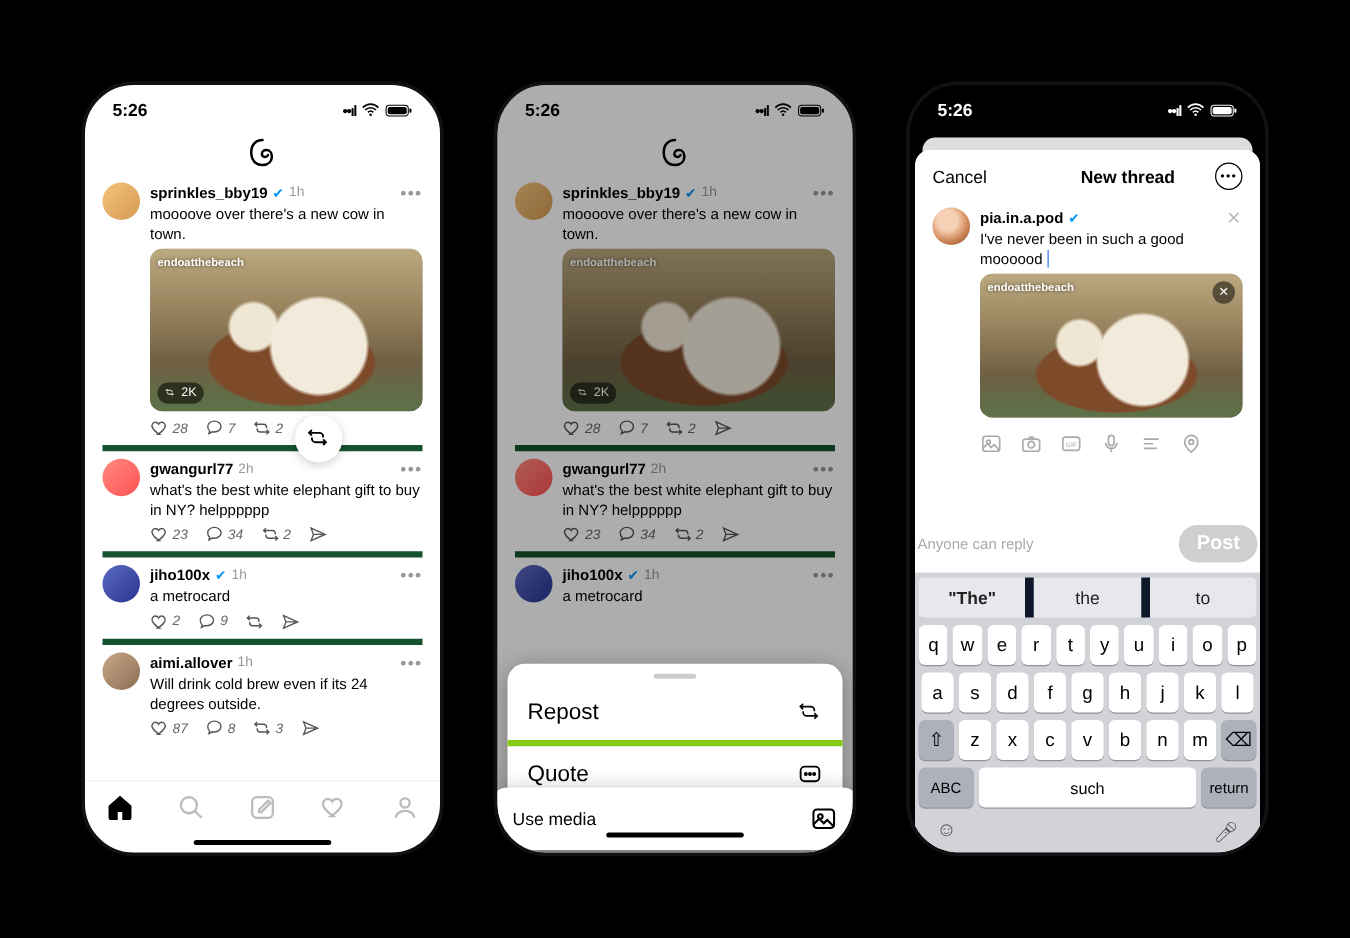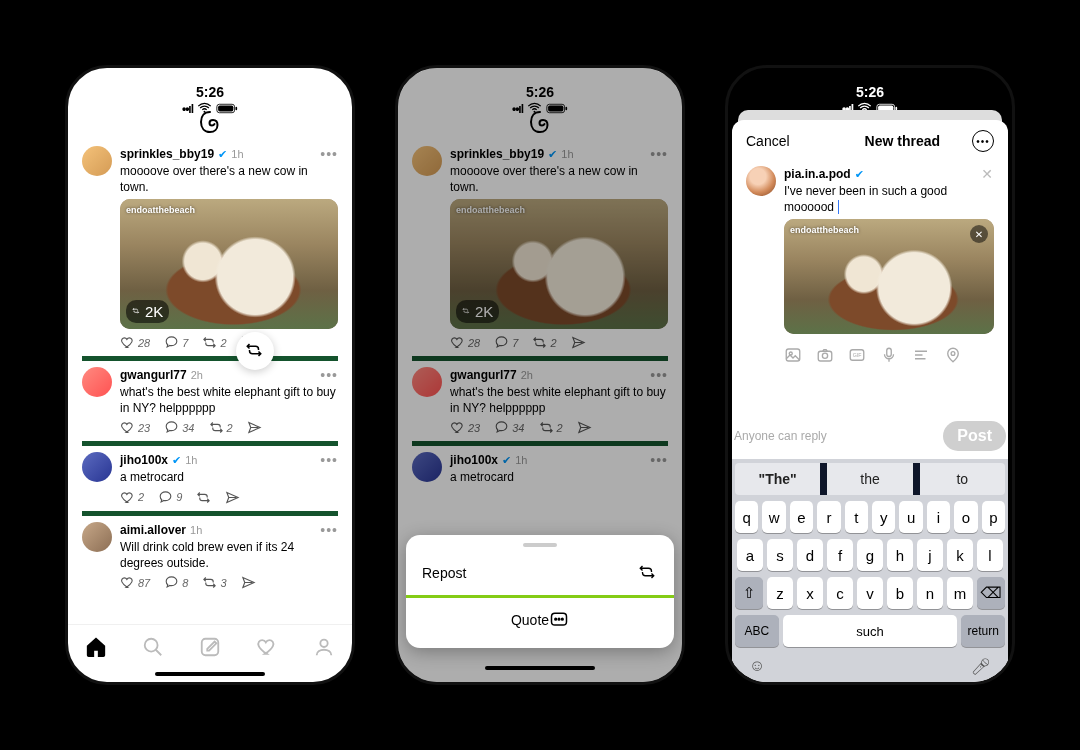--- a/index.html
+++ b/index.html
@@ -27,21 +27,20 @@
     flex-shrink: 0;
   }
   .status-bar {
     height: 40px;
     display: flex;
     justify-content: space-between;
     align-items: center;
     padding: 16px 22px;
     font-weight: 600;
     font-size: 14px;
-    flex-direction: column;
   }
   .status-icons { display: flex; align-items: center; gap: 4px; }
   .signal, .wifi, .battery { display: inline-block; }
   .signal::before { content: "••ıl"; font-size: 12px; letter-spacing: -1px; font-weight: bold; }
 
   .logo-bar { display: flex; justify-content: center; padding: 2px 0 6px; }
   .threads-logo { width: 24px; height: 24px; }
 
   .feed { flex: 1; overflow: hidden; padding: 0 14px; font-size: 12px; }
   .post { display: flex; gap: 8px; padding: 6px 0; border-bottom: 5px solid #14532d; position: relative; }
@@ -71,21 +70,21 @@
   .media.small { height: 115px; }
   .cow {
     position: absolute; inset: 0;
     background:
       radial-gradient(circle at 62% 60%, #f2eadb 24%, transparent 26%),
       radial-gradient(circle at 38% 48%, #f0e6d4 12%, transparent 14%),
       radial-gradient(ellipse 60% 52% at 52% 70%, #7d4a2a 50%, transparent 52%),
       linear-gradient(180deg,#bba97f 0%, #9a8560 35%, #6f6043 70%, #5c7248 100%);
   }
   .media-tag { position: absolute; top: 6px; left: 6px; color: #fff; font-size: 9px; font-weight: 600; text-shadow: 0 0 3px rgba(0,0,0,.6); }
-  .media-badge { position: absolute; bottom: 6px; left: 6px; background: rgba(0,0,0,.55); color: #fff; font-size: 15px; padding: 3px 6px; border-radius: 10px; display: flex; align-items: center; gap: 3px; }
+  .media-badge { position: absolute; bottom: 6px; left: 6px; background: rgba(0,0,0,.55); color: #fff; font-size: 10px; padding: 3px 6px; border-radius: 10px; display: flex; align-items: center; gap: 3px; }
   .media-close { position: absolute; top: 6px; right: 6px; width: 18px; height: 18px; border-radius: 50%; background: rgba(0,0,0,.5); color: #fff; display: flex; align-items: center; justify-content: center; font-size: 10px; }
 
   .actions { display: flex; gap: 14px; align-items: center; color: #666; font-size: 11px; }
   .act { display: flex; align-items: center; gap: 3px; font-style: italic; }
   .act svg { width: 15px; height: 15px; stroke: #555; stroke-width: 1.8; fill: none; }
 
   .repost-bubble {
     position: absolute;
     right: 25%;
     bottom: -14px;
@@ -110,22 +109,22 @@
 
   
   .dim-overlay { position: absolute; inset: 0; background: rgba(0,0,0,.32); z-index: 5; }
   .sheet {
     position: absolute; left: 8px; right: 8px; bottom: 34px;
     background: #fff; border-radius: 14px; z-index: 6;
     box-shadow: 0 4px 18px rgba(0,0,0,.3);
     padding: 6px 0;
   }
   .sheet-handle { width: 34px; height: 4px; background: #ccc; border-radius: 3px; margin: 2px auto 4px; }
-  .sheet-item { display: flex; justify-content: space-between; align-items: center; padding: 12px 16px; font-size: 14px; }
-  .sheet-item + .sheet-item { border-top: 3px solid #84cc16; justify-content: center; }
+  .sheet-item { display: flex; justify-content: space-between; align-items: center; padding: 12px 16px; font-size: 18px; }
+  .sheet-item + .sheet-item { border-top: 5px solid #84cc16; }
   .sheet-item svg { width: 20px; height: 20px; stroke: #000; fill: none; stroke-width: 1.8; }
   .use-media-chip {
     position: absolute; left: -6px; right: -6px; bottom: 2px;
     background: #fff; border-radius: 14px; z-index: 7;
     box-shadow: 0 4px 18px rgba(0,0,0,.35);
     padding: 14px 18px;
     display: flex; justify-content: space-between; align-items: center;
     font-size: 14px;
   }
 
@@ -533,20 +532,26 @@
           <use href="#i-repost" transform="scale(1.2)"></use>
         </svg>
     </div>
     <div class="sheet-item">
       <span>Quote</span>
       <svg viewBox="0 0 24 24">
           <use href="#i-quote"></use>
         </svg>
     </div>
   </div>
+  <div class="use-media-chip">
+    <span>Use media</span>
+    <svg width="22" height="22" viewBox="0 0 24 24" stroke="#000" fill="none" stroke-width="1.8">
+        <use href="#i-image"></use>
+      </svg>
+  </div>
   <div class="home-ind" style="position:absolute;bottom:6px;left:50%;transform:translateX(-50%);z-index:8"></div>
 </div>
 
 <div class="phone phone3">
   <div class="status-bar">
     <span>5:26</span>
     <span class="status-icons">
       <span class="signal" style="color:#fff"></span>
       <svg width="15" height="12" viewBox="0 0 24 18">
           <path d="M2 6c6-6 14-6 20 0M5 9c4-4 10-4 14 0M8.5 12c2-2 5-2 7 0" stroke="#fff" stroke-width="2" fill="none"></path>

